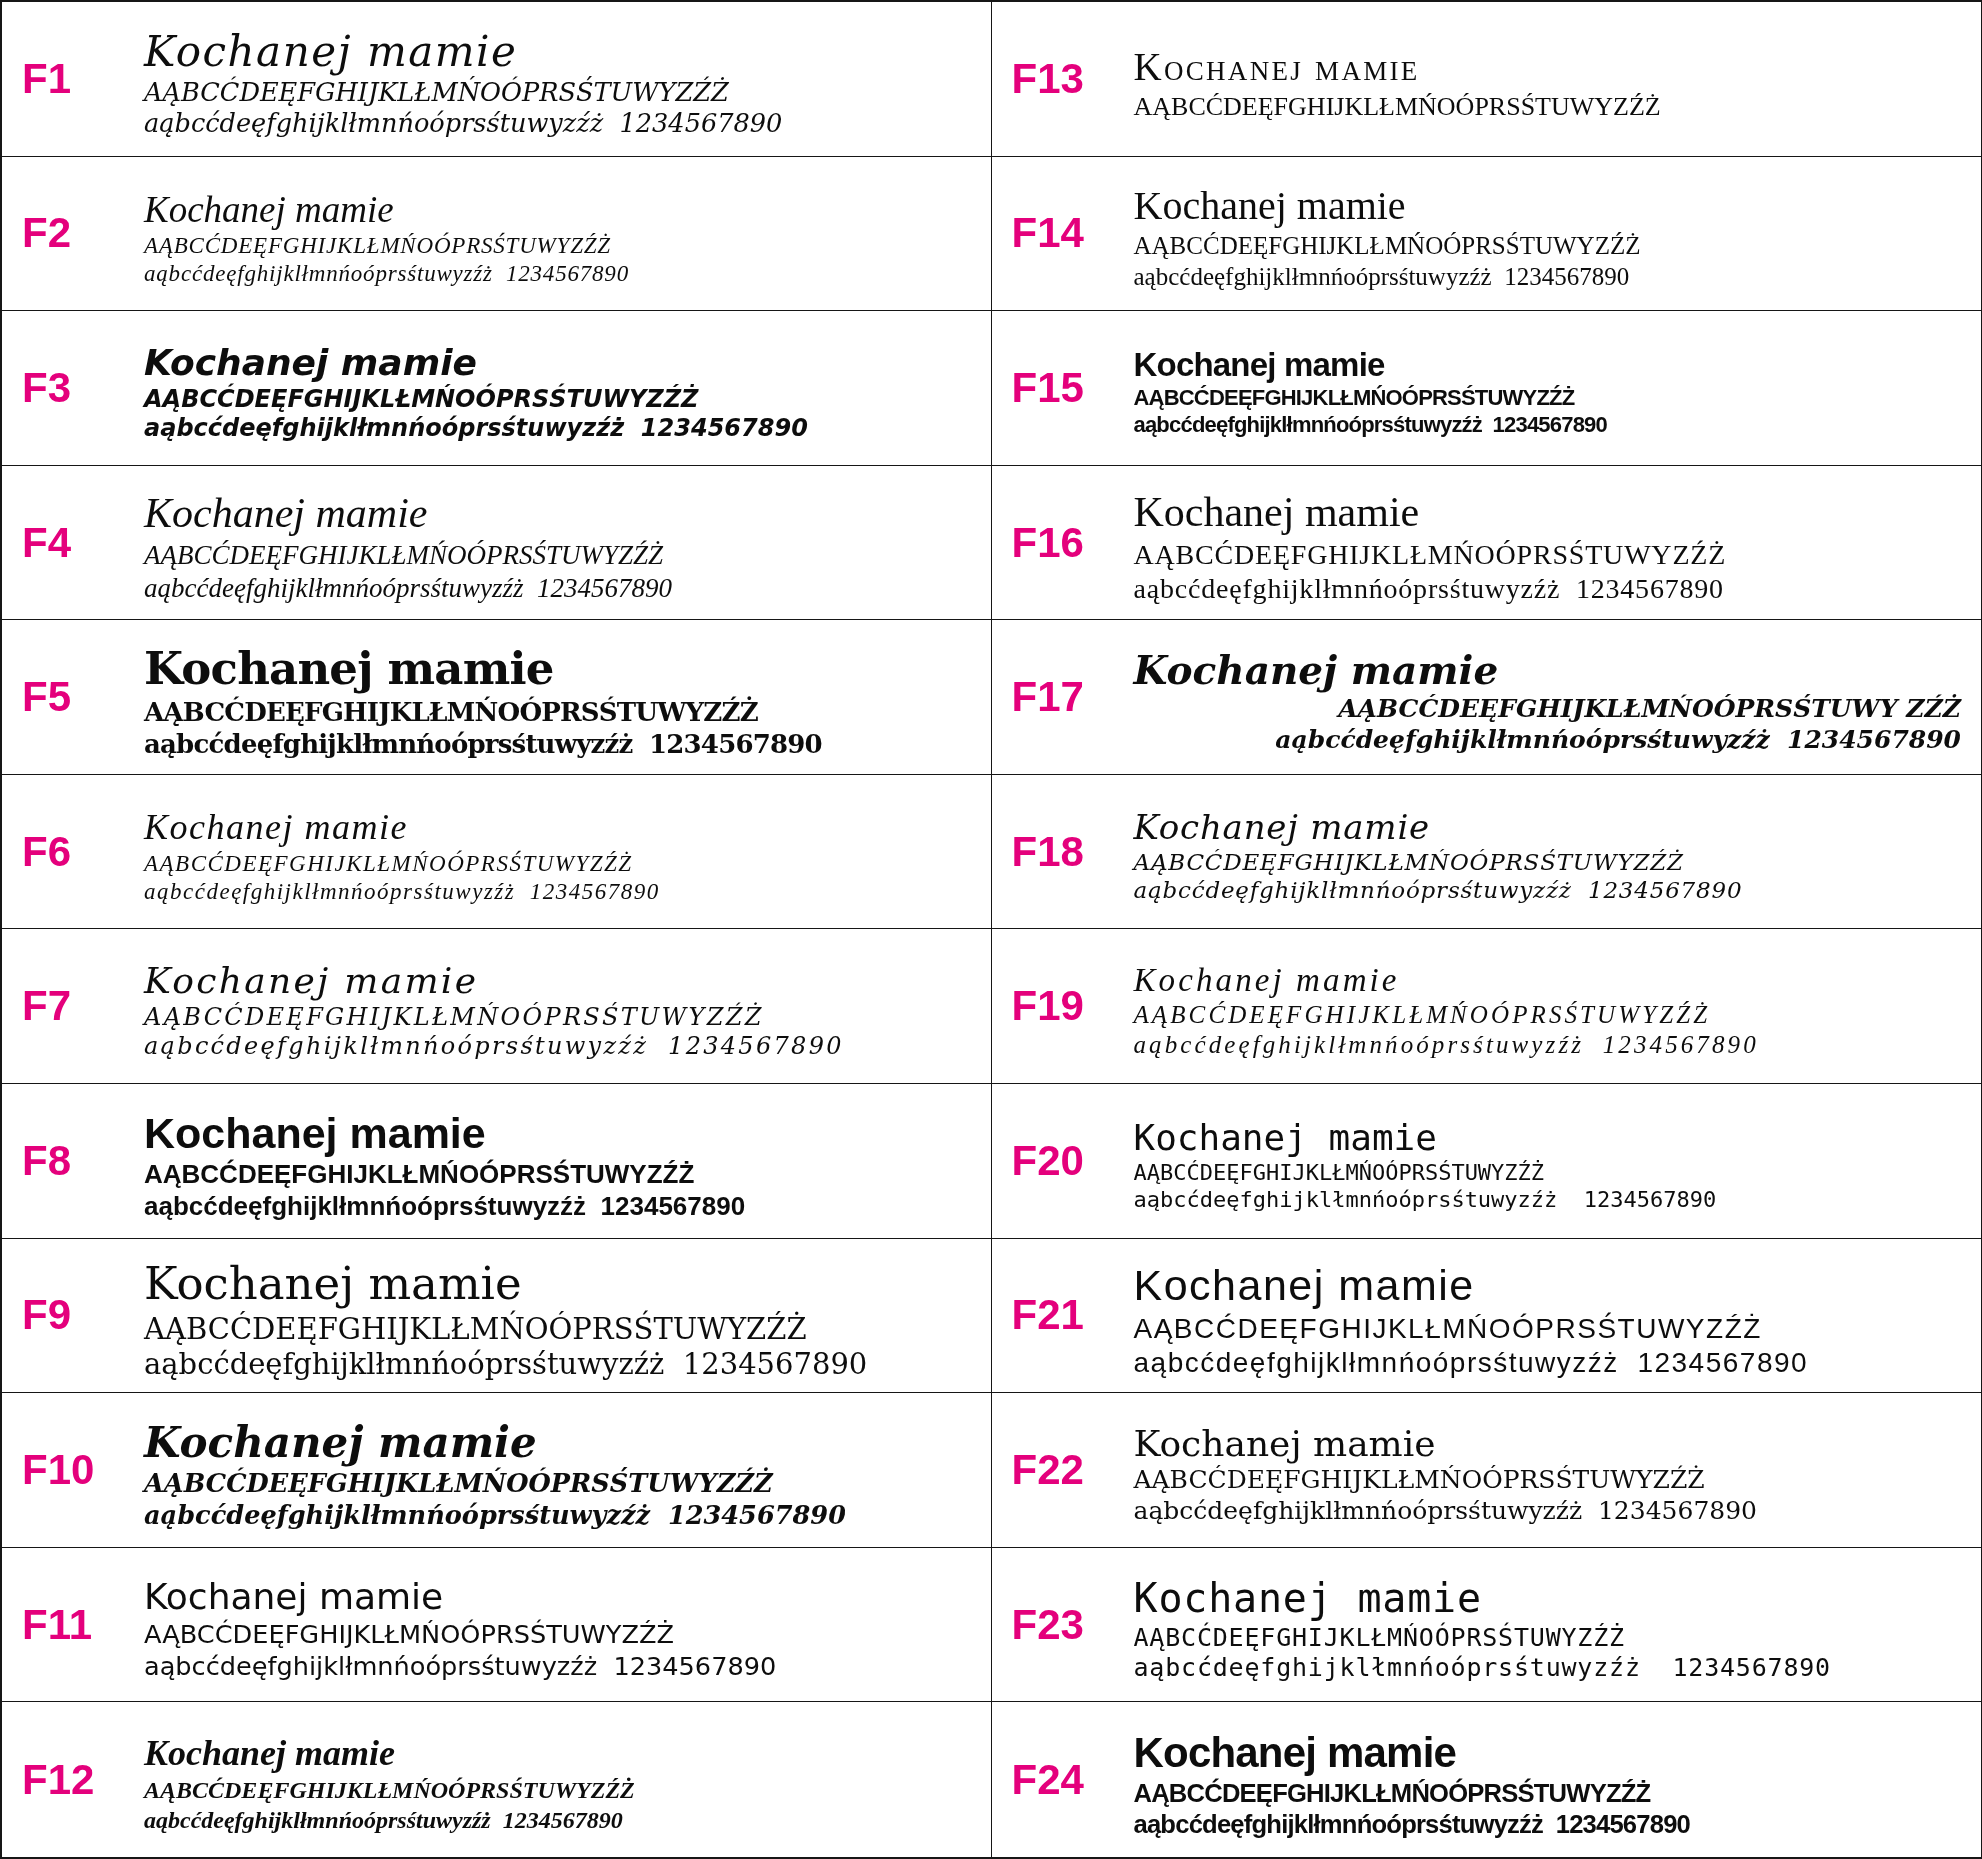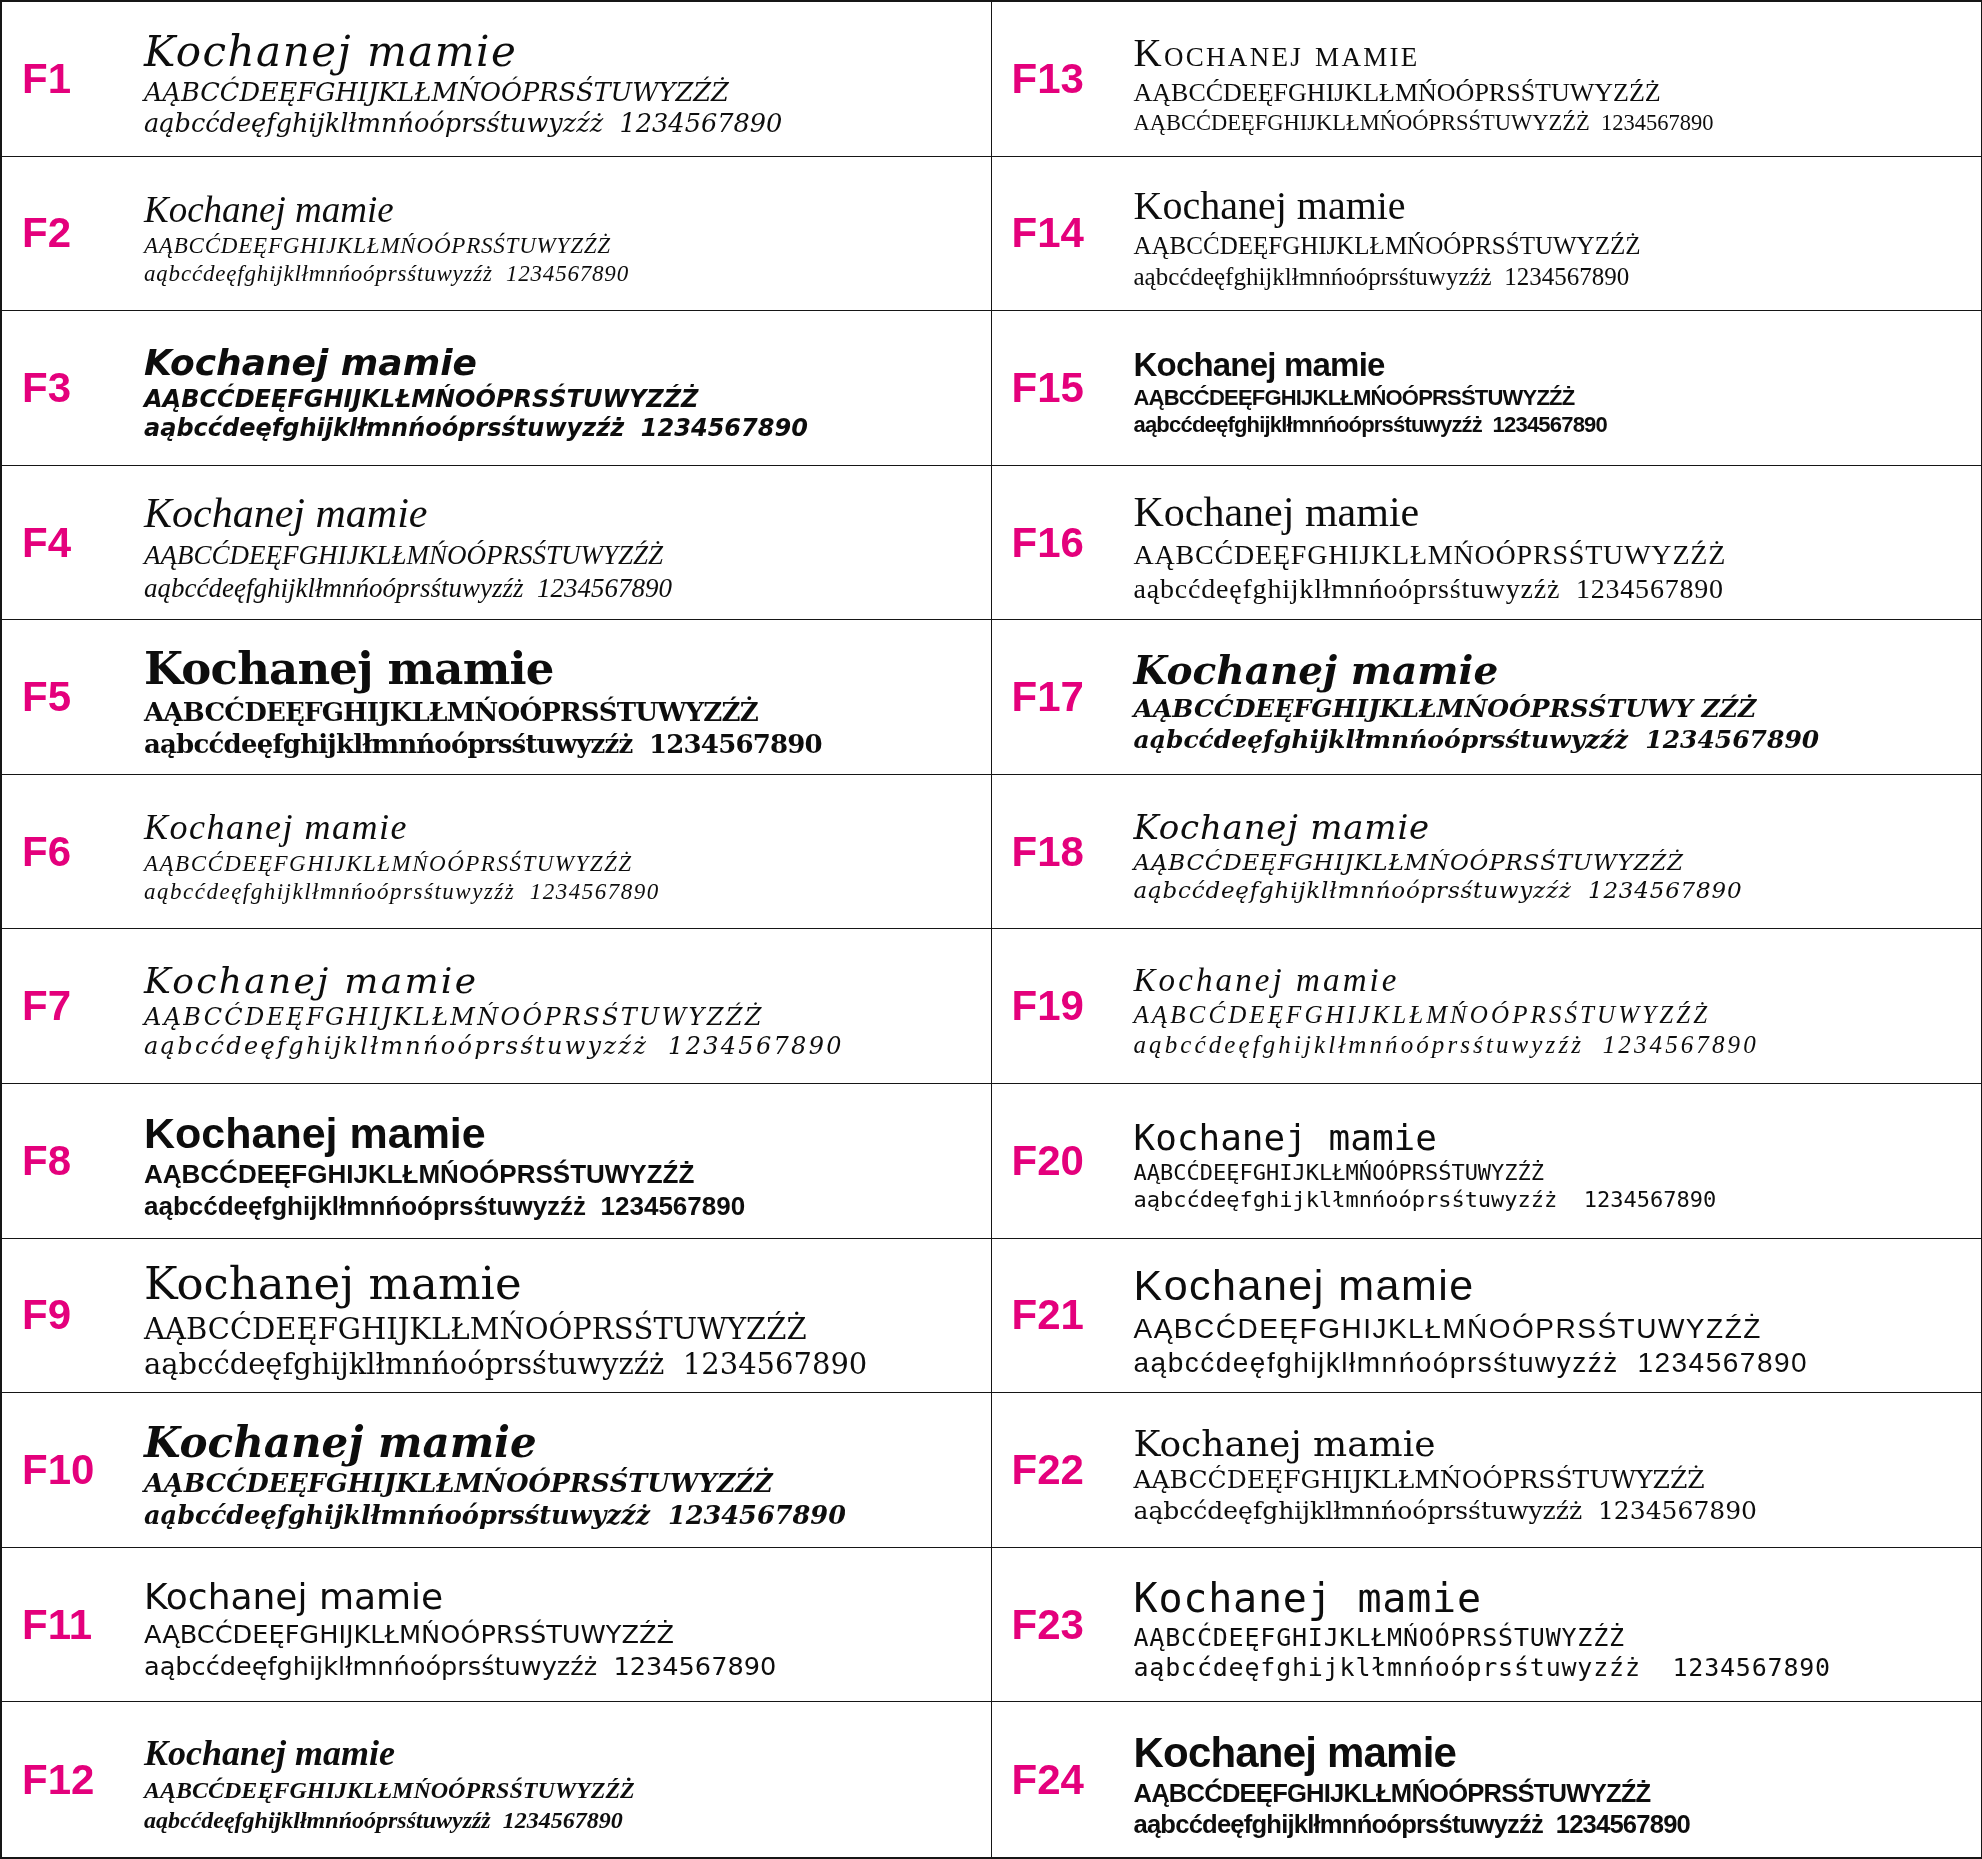--- a/index.html
+++ b/index.html
@@ -81,21 +81,21 @@
   .f13 .text{font-family:"Liberation Serif",serif;}
   .f13 .sample{font-size:39px;letter-spacing:2.3px;font-variant:small-caps;}
   .f13 .letters{font-size:26px;} .f13 .lower{font-size:22.5px;}
   .f14 .text{font-family:"Liberation Serif",serif;}
   .f14 .sample{font-size:40px;} .f14 .letters{font-size:25px;}
   .f15 .text{font-family:"Liberation Sans",sans-serif;font-weight:bold;letter-spacing:-0.8px;}
   .f15 .sample{font-size:33px;} .f15 .letters{font-size:22px;}
   .f16 .text{font-family:"Liberation Serif",serif;}
   .f16 .sample{font-size:42px;} .f16 .letters{font-size:28px;letter-spacing:0.8px;}
   .f17 .text{font-family:"DejaVu Serif",serif;font-style:italic;font-weight:bold;}
-  .f17 .sample{font-size:39px;} .f17 .letters{font-size:25px;}
+  .f17 .sample{font-size:39px;} .f17 .letters{font-size:25px;text-align:right;}
   .f18 .text{font-family:"DejaVu Serif",serif;font-style:italic;letter-spacing:0.8px;}
   .f18 .sample{font-size:34px;} .f18 .letters{font-size:23px;}
   .f19 .text{font-family:"Liberation Serif",serif;font-style:italic;letter-spacing:3.1px;}
   .f19 .sample{font-size:33px;} .f19 .letters{font-size:25px;}
   .f20 .text{font-family:"DejaVu Sans Mono",monospace;}
   .f20 .sample{font-size:36px;} .f20 .letters{font-size:22px;}
   .f21 .text{font-family:"Liberation Sans",sans-serif;letter-spacing:1.5px;}
   .f21 .sample{font-size:43px;} .f21 .letters{font-size:28px;}
   .f22 .text{font-family:"DejaVu Serif",serif;}
   .f22 .sample{font-size:36px;} .f22 .letters{font-size:25px;}
@@ -214,21 +214,20 @@
       <div class="letters upper">AĄBCĆDEĘFGHIJKLŁMŃOÓPRSŚTUWYZŹŻ</div>
       <div class="letters lower">aąbcćdeęfghijklłmnńoóprsśtuwyzźż  1234567890</div>
     </div>
   </div>
 
   <div class="cell f13">
     <div class="code">F13</div>
     <div class="text">
       <div class="sample">Kochanej mamie</div>
       <div class="letters upper">AĄBCĆDEĘFGHIJKLŁMŃOÓPRSŚTUWYZŹŻ</div>
-      <div class="letters lower">AĄBCĆDEĘFGHIJKLŁMŃOÓPRSŚTUWYZŹŻ  1234567890</div>
     </div>
   </div>
 
   <div class="cell f14">
     <div class="code">F14</div>
     <div class="text">
       <div class="sample">Kochanej mamie</div>
       <div class="letters upper">AĄBCĆDEĘFGHIJKLŁMŃOÓPRSŚTUWYZŹŻ</div>
       <div class="letters lower">aąbcćdeęfghijklłmnńoóprsśtuwyzźż  1234567890</div>
     </div>

